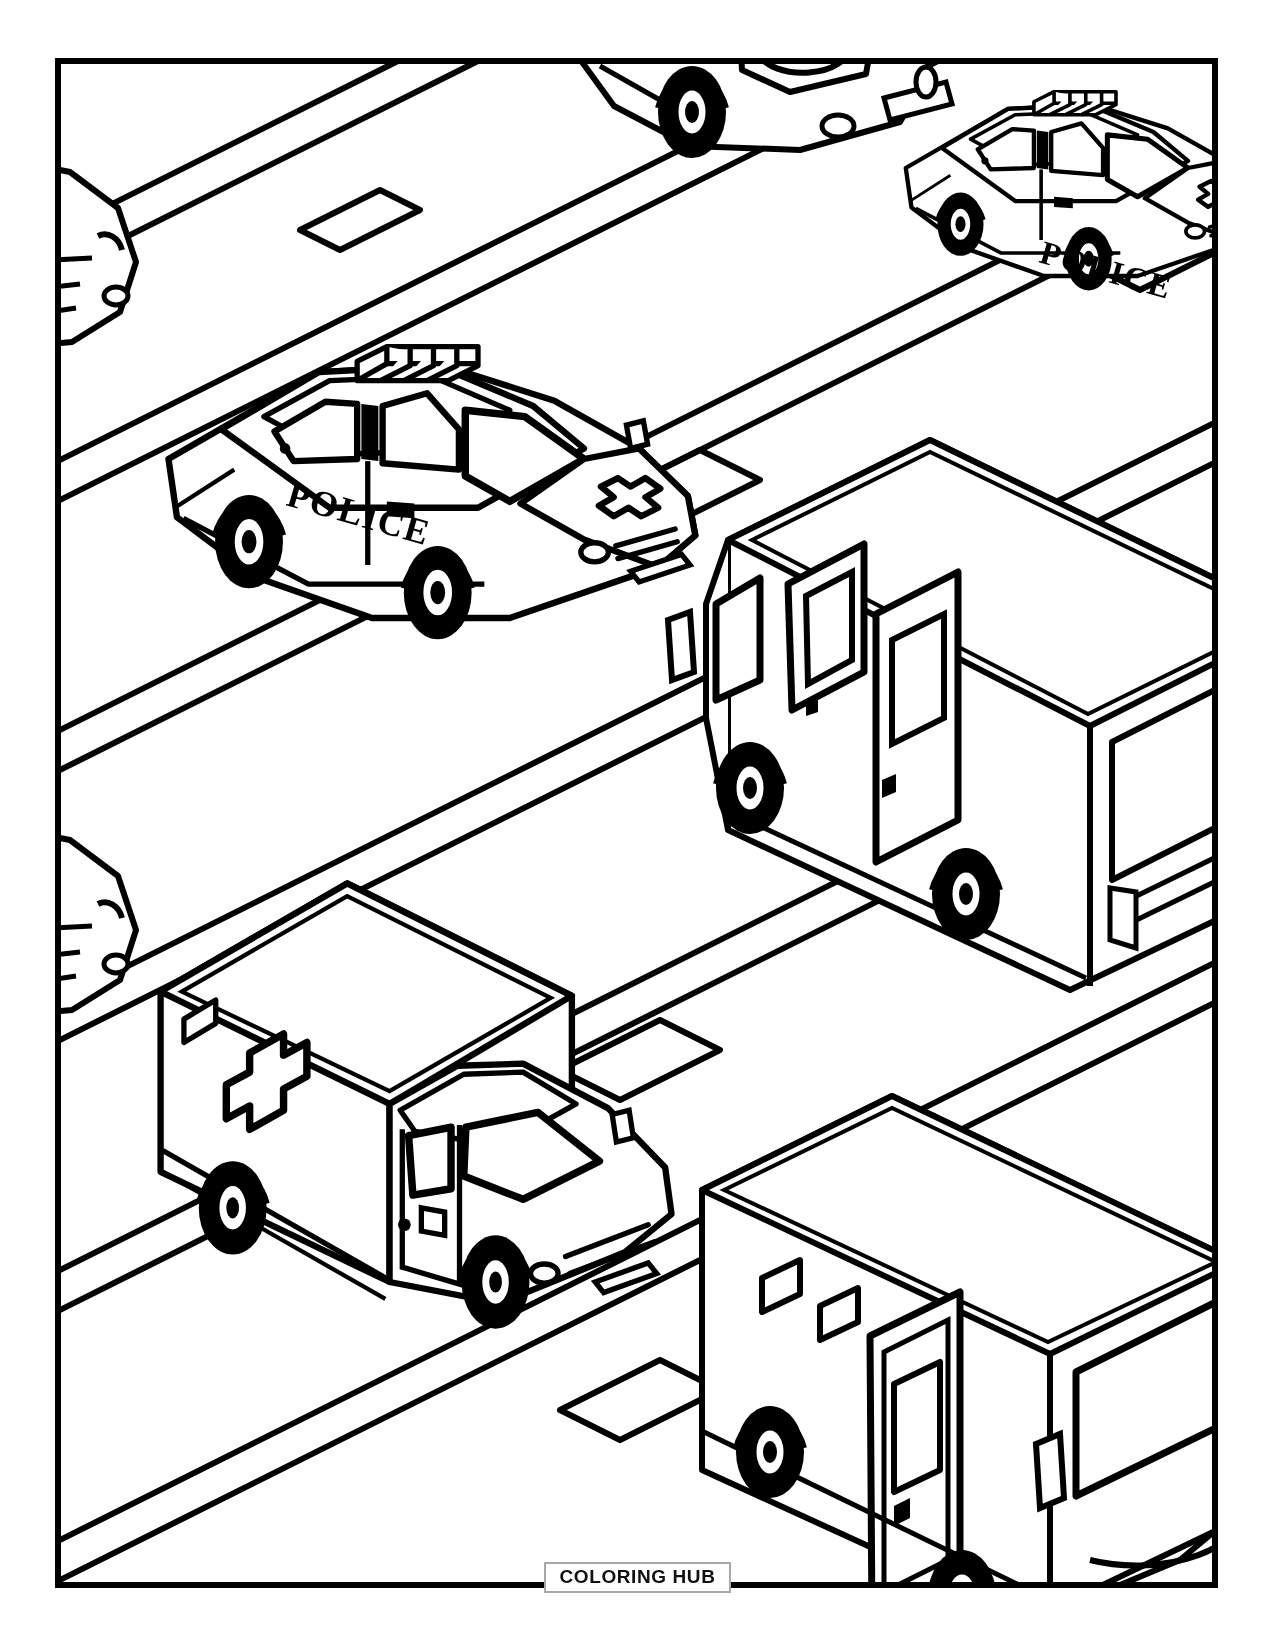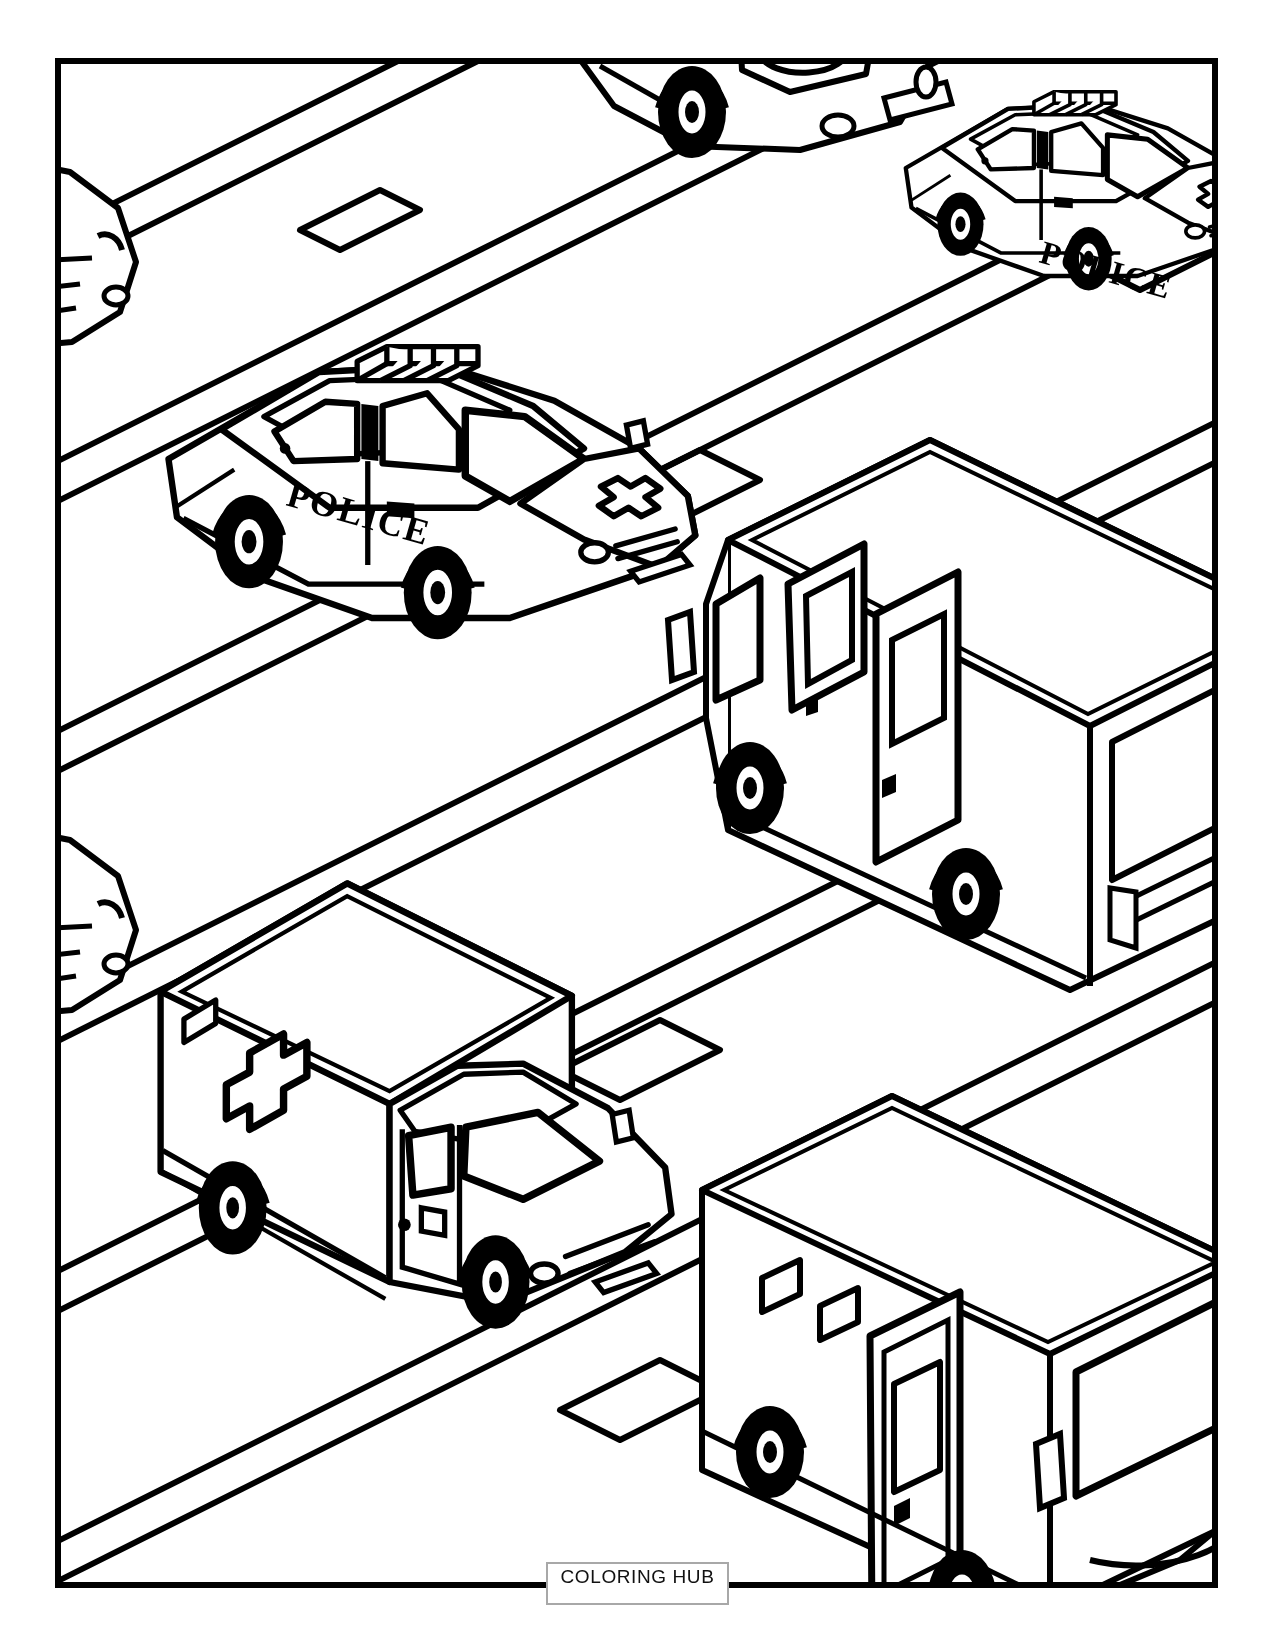--- a/index.html
+++ b/index.html
@@ -33,23 +33,23 @@
     left: 0;
     top: 1562px;
     width: 1275px;
     text-align: center;
     pointer-events: none;
   }
   .wm-box {
     display: inline-block;
     border: 2px solid #a8a8a8;
     background: #ffffff;
-    padding: 3px 13px 16px 13px;
+    padding: 3px 13px 4px 13px;
     font-family: "Liberation Sans", sans-serif;
-    font-weight: normal;
+    font-weight: bold;
     font-size: 19px;
     letter-spacing: 0.6px;
     color: #111111;
     line-height: 1.05;
   }
 </style>
 </head>
 <body>
 
 <div id="page">

